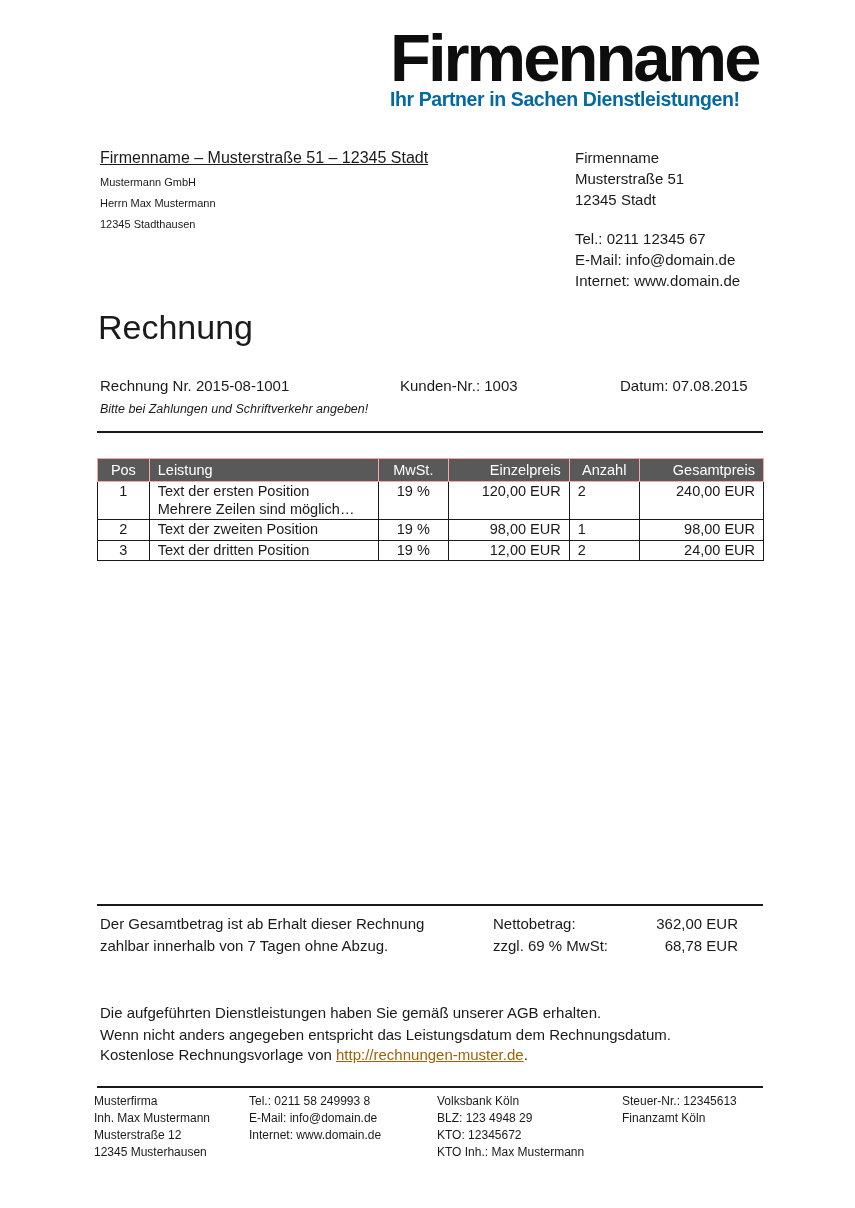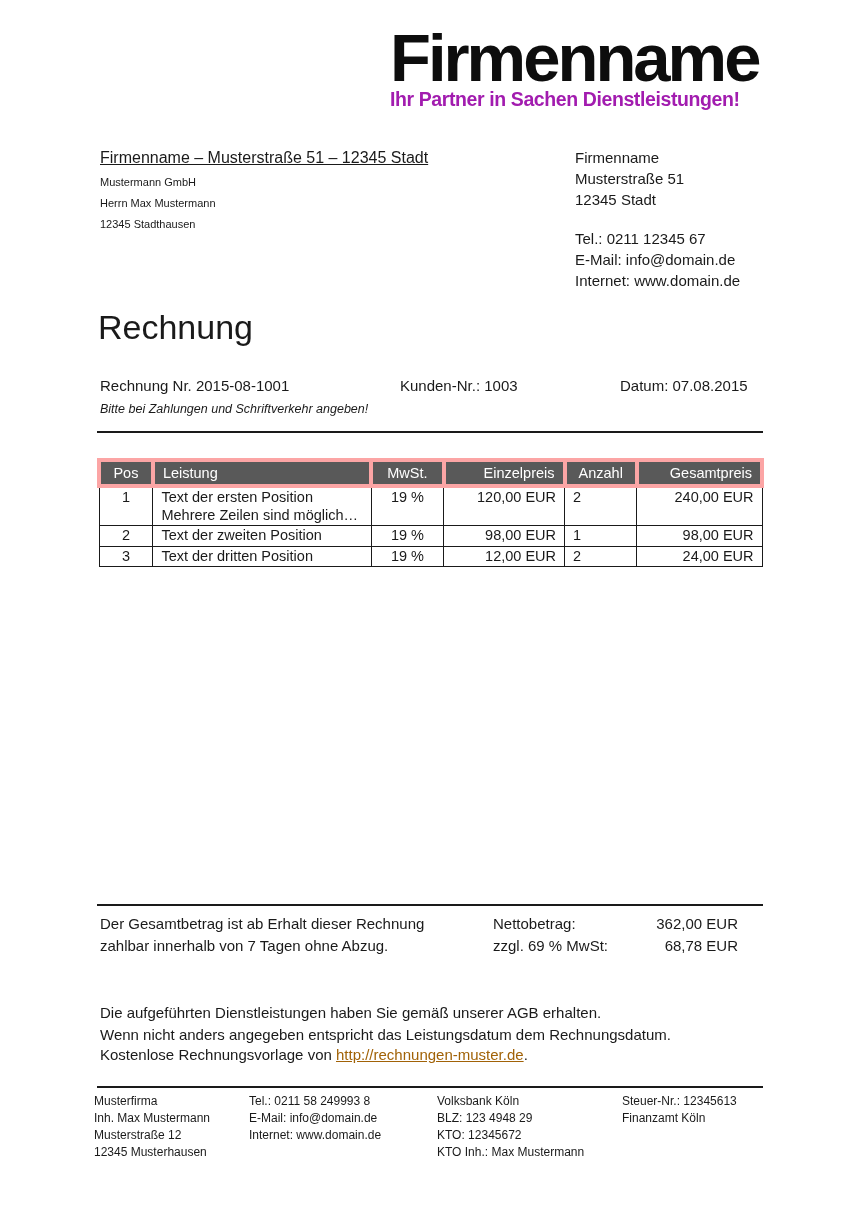--- a/index.html
+++ b/index.html
@@ -12,21 +12,21 @@
     overflow:hidden;
   }
   
   .logo{position:absolute;left:390px;top:26px;width:376px;}
   .logo-name{
     font-size:67px;font-weight:bold;letter-spacing:-3px;
     line-height:0.95;color:#0d0d0d;white-space:nowrap;
   }
   .logo-tagline{
     font-size:19.5px;font-weight:bold;letter-spacing:-0.4px;
-    margin-top:-2px;color:#a21caf;white-space:nowrap;
+    margin-top:-2px;color:#0369a1;white-space:nowrap;
   }
   
   .sender-line{
     position:absolute;left:100px;top:149px;
     font-size:16px;text-decoration:underline;white-space:nowrap;
   }
   .recipient{position:absolute;left:100px;top:172px;font-size:11px;line-height:21px;}
   .company-block{position:absolute;left:575px;top:147px;font-size:15px;line-height:21px;}
   .company-gap{height:18px;}
   
@@ -38,21 +38,21 @@
   .meta-note{position:absolute;left:100px;top:402px;font-size:12.5px;font-style:italic;}
   
   .rule{position:absolute;left:97px;width:666px;height:2px;background:#1a1a1a;}
   .rule-1{top:431px;}
   .rule-2{top:904px;}
   .rule-3{top:1086px;height:1.5px;}
   
   .items{position:absolute;left:97px;top:458px;width:667px;border-collapse:collapse;font-size:14.5px;}
   .items th{
     background:#595959;color:#ffffff;font-weight:400;
-    height:22px;padding:0 8px;border:4px solid #fca5a5;
+    height:22px;padding:0 8px;border:1px solid #fca5a5;
   }
   .items th + th{border-left:1px solid #9a9a9a;}
   .items td{border:1px solid #1a1a1a;padding:1px 8px;vertical-align:top;line-height:17.5px;}
   .col-pos{width:39px;text-align:center;}
   .col-leistung{width:276px;text-align:left;}
   .col-mwst{width:59px;text-align:center;}
   .col-einzel{width:118px;text-align:right;}
   .col-anzahl{width:57px;}
   .col-gesamt{width:118px;text-align:right;}
   

